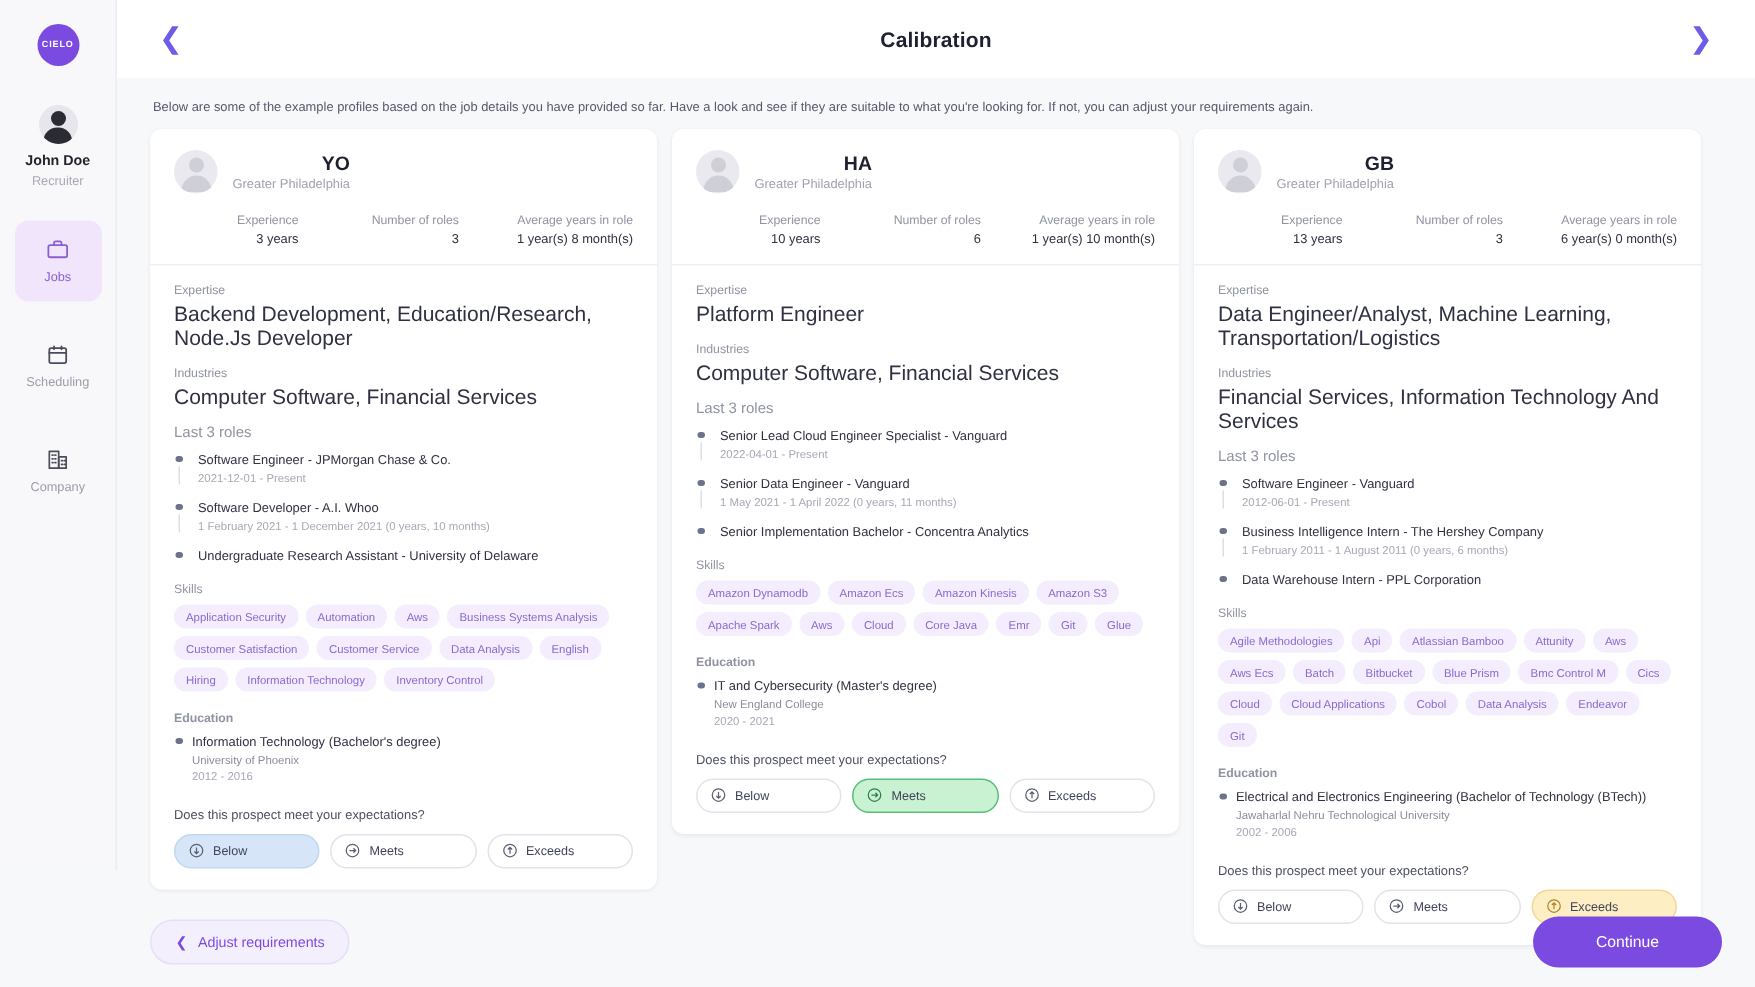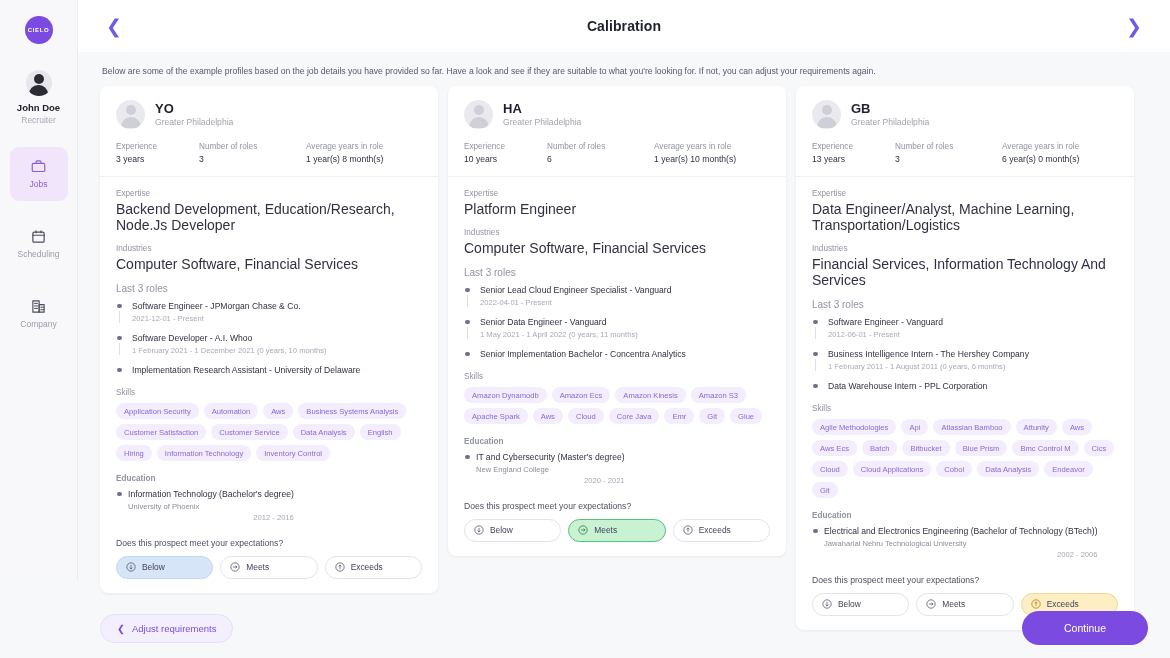--- a/index.html
+++ b/index.html
@@ -67,21 +67,21 @@
   .intro { font-size: 8.6px; color: #55596b; padding: 14px 24px 10px 24px; }
 
   .cards {
     display: flex; gap: 10px; padding: 0 22px; align-items: flex-start;
   }
   .card {
     width: 338px; background: #fff; border-radius: 8px;
     box-shadow: 0 1px 3px rgba(28,30,45,.07);
     overflow: hidden; flex: 0 0 338px;
   }
-  .card-head { padding: 14px 16px 12px 16px; }
+  .card-head { padding: 14px 16px 12px 16px; text-align: right; }
   .ident { display: flex; align-items: center; gap: 10px; }
   .prof-av {
     width: 29px; height: 29px; border-radius: 50%; background: #e9e9ef;
     position: relative; overflow: hidden; flex: 0 0 29px;
   }
   .prof-av::before {
     content: ""; position: absolute; width: 10px; height: 10px; border-radius: 50%;
     background: #cfcfd8; left: 9.5px; top: 5px;
   }
   .prof-av::after {
@@ -119,21 +119,21 @@
   .tags { display: flex; flex-wrap: wrap; gap: 5px; }
   .tag {
     background: #f3edfd; color: #8a6ad0; font-size: 7.6px;
     border-radius: 20px; padding: 3.5px 8px; white-space: nowrap;
   }
 
   .edu-lab { font-size: 8.2px; color: #9093a1; margin: 13px 0 6px 0; font-weight: bold; }
   .edu { display: flex; gap: 5px; }
   .edu-deg { font-size: 8.6px; color: #2f3142; line-height: 1.25; }
   .edu-school { font-size: 7.6px; color: #8b8d9a; margin-top: 2.5px; }
-  .edu-years { font-size: 7.6px; color: #a7a9b5; margin-top: 1.5px; text-align: right; }
+  .edu-years { font-size: 7.6px; color: #a7a9b5; margin-top: 1.5px; }
 
   .q-lab { font-size: 8.6px; color: #4c4f61; margin: 16px 0 8px 0; }
   .choices { display: flex; gap: 7px; }
   .choice {
     flex: 1; height: 23px; border: 1px solid #e3e3ea; border-radius: 20px;
     display: flex; align-items: center; gap: 6px; padding: 0 9px;
     font-size: 8.4px; color: #41445a; background: #fff; cursor: pointer;
   }
   .choice .cicon { width: 10px; height: 10px; flex: 0 0 10px; }
   .choice.sel-below { background: #d6e5f8; border-color: #c2d7f2; }
@@ -269,21 +269,21 @@
               <div>
                 <div class="role-title">Software Developer - A.I. Whoo</div>
                 <div class="role-dates">1 February 2021 - 1 December 2021 (0 years, 10 months)</div>
               </div>
             </div>
             <div class="role">
               <div class="bullet-col">
                   <span class="bullet"></span>
                 </div>
               <div>
-                <div class="role-title">Implementation Research Assistant - University of Delaware</div>
+                <div class="role-title">Undergraduate Research Assistant - University of Delaware</div>
               </div>
             </div>
           </div>
 
           <div class="skills-lab">Skills</div>
           <div class="tags">
             <span class="tag">Application Security</span>
             <span class="tag">Automation</span>
             <span class="tag">Aws</span>
             <span class="tag">Business Systems Analysis</span>

